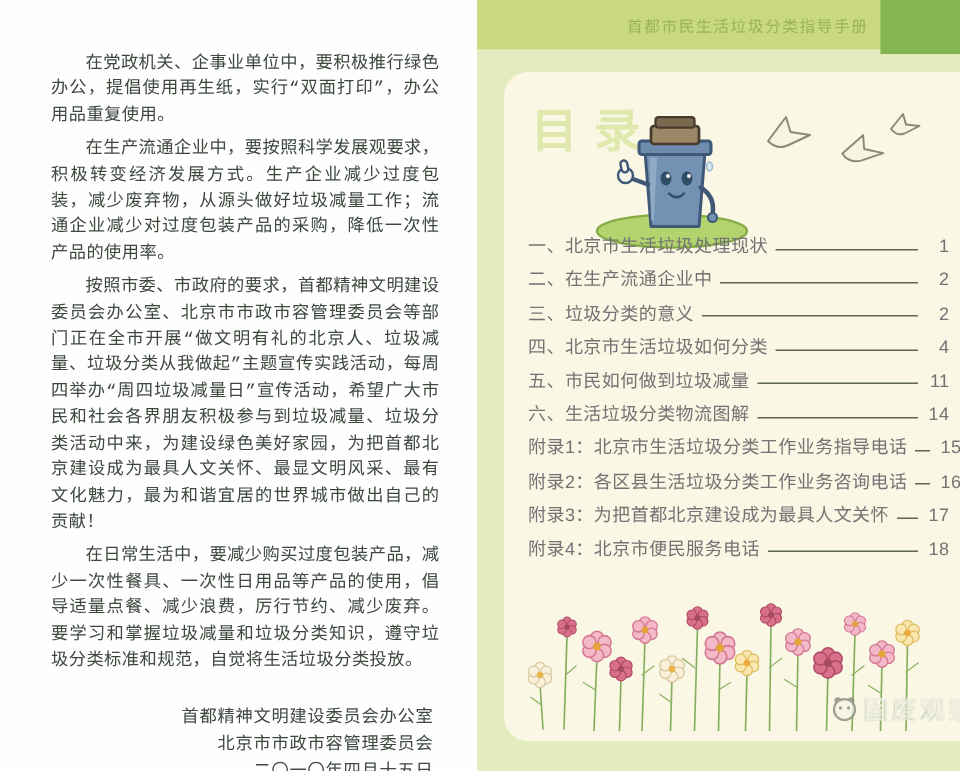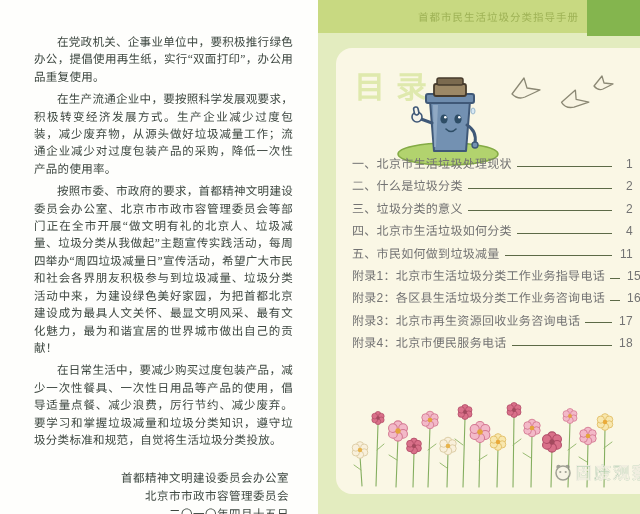--- a/index.html
+++ b/index.html
@@ -1,20 +1,20 @@
 <!DOCTYPE html>
 <html lang="zh-CN"><head>
 <meta charset="utf-8">
 <style>
   html,body{margin:0;padding:0;background:#fff;}
   .canvas{position:relative;width:640px;height:514px;overflow:hidden;
           font-family:"Liberation Sans","DejaVu Sans",sans-serif;}
   
   .left-page{position:absolute;left:0;top:0;width:318px;height:514px;background:#fefefc;}
-  .body-text{margin:34px 25px 0 34px;font-family:Liberation Serif, serif;
+  .body-text{margin:34px 25px 0 34px;font-family:Liberation Mono, monospace;
              font-size:11.5px;line-height:17.4px;color:#3e4841;text-align:justify;letter-spacing:.3px;}
   .body-text p{margin:0 0 5px 0;text-indent:2em;}
   .signature{margin:20px 29px 0 0;font-family:"Liberation Serif","DejaVu Serif",serif;
              font-size:11.5px;line-height:18px;color:#3e4841;text-align:right;letter-spacing:.5px;}
   
   .right-page{position:absolute;left:318px;top:0;width:322px;height:514px;background:#e3ecbf;}
   .header-strip{position:absolute;left:0;top:0;width:322px;height:33px;background:#c8d981;}
   .header-title{position:absolute;right:61px;top:9px;font-size:10.5px;font-weight:normal;
                 color:#9eb255;letter-spacing:1px;}
   .corner-block{position:absolute;right:0;top:0;width:53px;height:36px;background:#84b54e;}
@@ -94,51 +94,56 @@
         </g>
       </svg>
 
       <div class="toc-list">
         <div class="toc-row">
           <span class="toc-label">一、北京市生活垃圾处理现状</span>
           <span class="toc-leader"></span>
           <span class="toc-page">1</span>
         </div>
         <div class="toc-row">
-          <span class="toc-label">二、什么是垃圾分类</span>
+          <span class="toc-label">二、在生产流通企业中</span>
           <span class="toc-leader"></span>
           <span class="toc-page">2</span>
         </div>
         <div class="toc-row">
           <span class="toc-label">三、垃圾分类的意义</span>
           <span class="toc-leader"></span>
           <span class="toc-page">2</span>
         </div>
         <div class="toc-row">
           <span class="toc-label">四、北京市生活垃圾如何分类</span>
           <span class="toc-leader"></span>
           <span class="toc-page">4</span>
         </div>
         <div class="toc-row">
           <span class="toc-label">五、市民如何做到垃圾减量</span>
           <span class="toc-leader"></span>
           <span class="toc-page">11</span>
         </div>
         <div class="toc-row">
+          <span class="toc-label">六、生活垃圾分类物流图解</span>
+          <span class="toc-leader"></span>
+          <span class="toc-page">14</span>
+        </div>
+        <div class="toc-row">
           <span class="toc-label">附录1：北京市生活垃圾分类工作业务指导电话</span>
           <span class="toc-leader"></span>
           <span class="toc-page">15</span>
         </div>
         <div class="toc-row">
           <span class="toc-label">附录2：各区县生活垃圾分类工作业务咨询电话</span>
           <span class="toc-leader"></span>
           <span class="toc-page">16</span>
         </div>
         <div class="toc-row">
-          <span class="toc-label">附录3：北京市再生资源回收业务咨询电话</span>
+          <span class="toc-label">附录3：为把首都北京建设成为最具人文关怀</span>
           <span class="toc-leader"></span>
           <span class="toc-page">17</span>
         </div>
         <div class="toc-row">
           <span class="toc-label">附录4：北京市便民服务电话</span>
           <span class="toc-leader"></span>
           <span class="toc-page">18</span>
         </div>
       </div>
 

